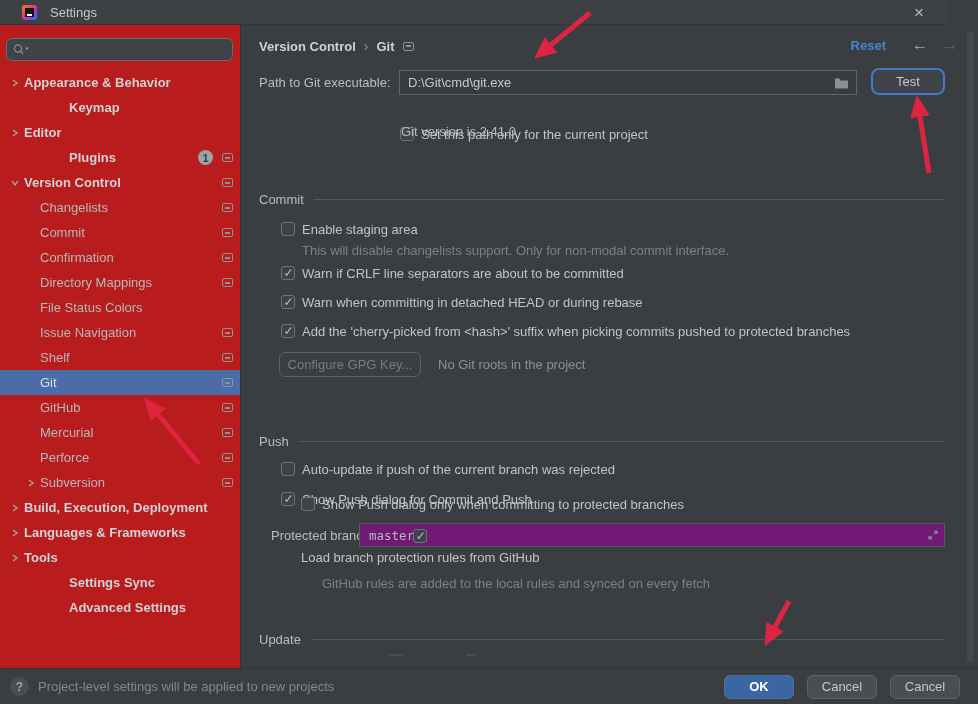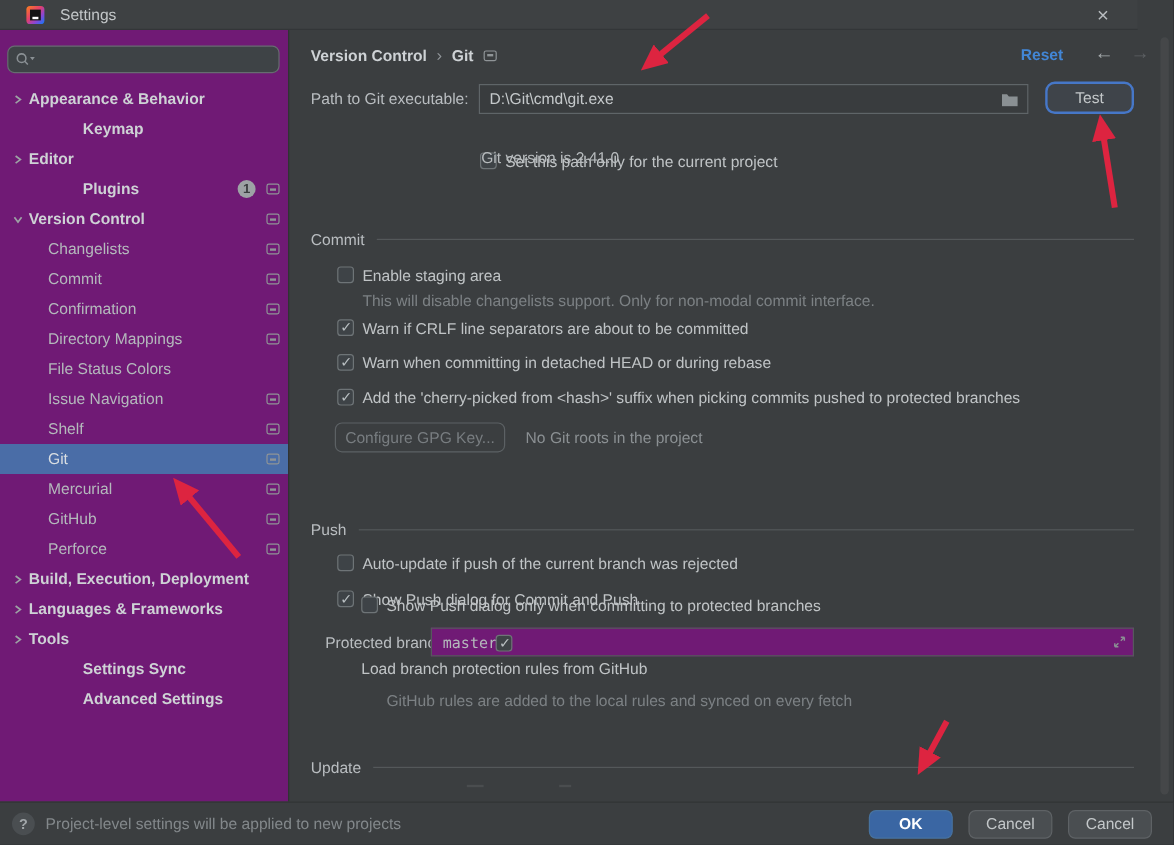--- a/index.html
+++ b/index.html
@@ -15,21 +15,21 @@
     background:#3e4143; border-bottom:1px solid #333638;
     display:flex; align-items:center; padding:0 10px;
   }
   .logo { width:15px; height:15px; border-radius:3px; margin-left:12px;
     background:linear-gradient(135deg,#fc801d 0%,#e33f6b 42%,#8a46d6 70%,#0a7cfa 100%); position:relative; }
   .logo::after { content:""; position:absolute; inset:3px; background:#141414; }
   .logo::before { content:""; position:absolute; left:5px; bottom:4px; width:5px; height:2px; background:#fff; z-index:1; }
   .win-title { margin-left:13px; color:#c3c7c9; }
   .close-btn { margin-left:auto; margin-right:14px; color:#b9bdc0; font-size:17px; line-height:1; cursor:default; }
   
-  .sidebar { position:absolute; left:0; top:25px; width:240px; height:643px; background:#701a75; overflow:hidden; }
+  .sidebar { position:absolute; left:0; top:25px; width:240px; height:643px; background:#b91c1c; overflow:hidden; }
   .search-box {
     margin:13px 7px 0 6px; height:23px; border:1px solid #666c70; border-radius:6px;
     display:flex; align-items:center; padding:0 6px; background:#3e4346;
   }
   .search-box input { flex:1; border:none; outline:none; background:transparent; color:#cfd3d5; font-family:inherit; font-size:13px; }
   .nav { margin-top:9px; }
   .nav-row { height:25px; display:flex; align-items:center; position:relative; cursor:default; }
   .nav-row.sel { background:#4a6da7; }
   .nav-row.sel .lbl { color:#d9dee2; }
   .chev { width:12px; height:12px; margin-right:3px; color:#9da2a5; flex:none; display:flex; align-items:center; justify-content:center; }
@@ -200,33 +200,44 @@
             <span class="scr"></span>
           </span>
       </div>
       <div class="nav-row lvl1 sel">
         <span class="lbl lbl-child">Git</span>
         <span class="row-right">
             <span class="scr"></span>
           </span>
       </div>
       <div class="nav-row lvl1">
+        <span class="lbl lbl-child">GitHub</span>
+        <span class="row-right">
+            <span class="scr"></span>
+          </span>
+      </div>
+      <div class="nav-row lvl1">
         <span class="lbl lbl-child">Mercurial</span>
         <span class="row-right">
             <span class="scr"></span>
           </span>
       </div>
       <div class="nav-row lvl1">
-        <span class="lbl lbl-child">GitHub</span>
-        <span class="row-right">
-            <span class="scr"></span>
-          </span>
-      </div>
-      <div class="nav-row lvl1">
         <span class="lbl lbl-child">Perforce</span>
+        <span class="row-right">
+            <span class="scr"></span>
+          </span>
+      </div>
+      <div class="nav-row lvl1-chev">
+        <span class="chev">
+            <svg width="8" height="8" viewBox="0 0 8 8">
+              <polyline points="2,1 6,4 2,7" fill="none" stroke="currentColor" stroke-width="1.4"></polyline>
+            </svg>
+          </span>
+        <span class="lbl lbl-child">Subversion</span>
         <span class="row-right">
             <span class="scr"></span>
           </span>
       </div>
       <div class="nav-row lvl0">
         <span class="chev">
             <svg width="8" height="8" viewBox="0 0 8 8">
               <polyline points="2,1 6,4 2,7" fill="none" stroke="currentColor" stroke-width="1.4"></polyline>
             </svg>
           </span>

